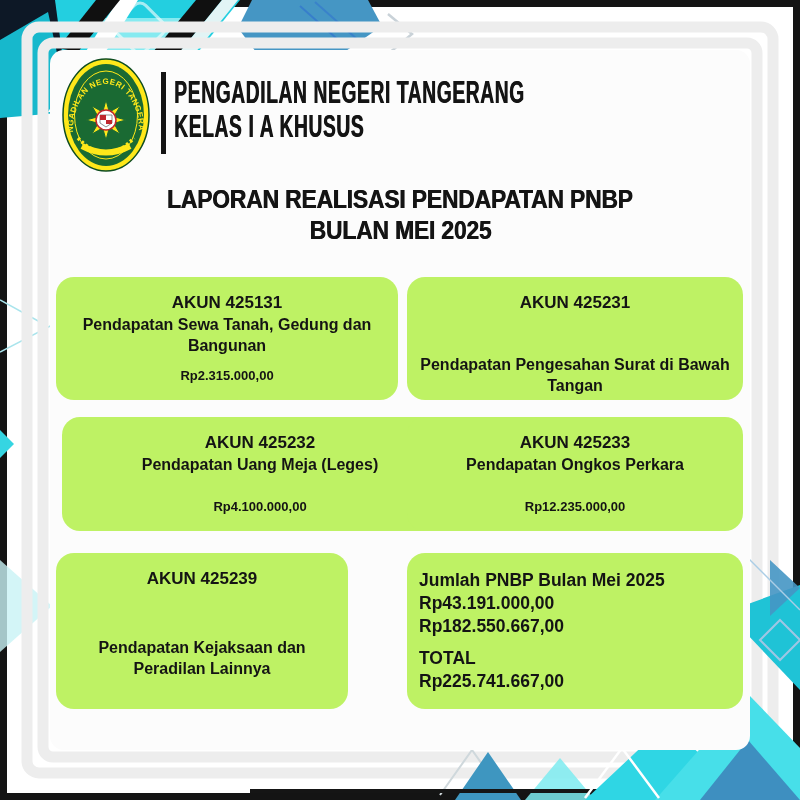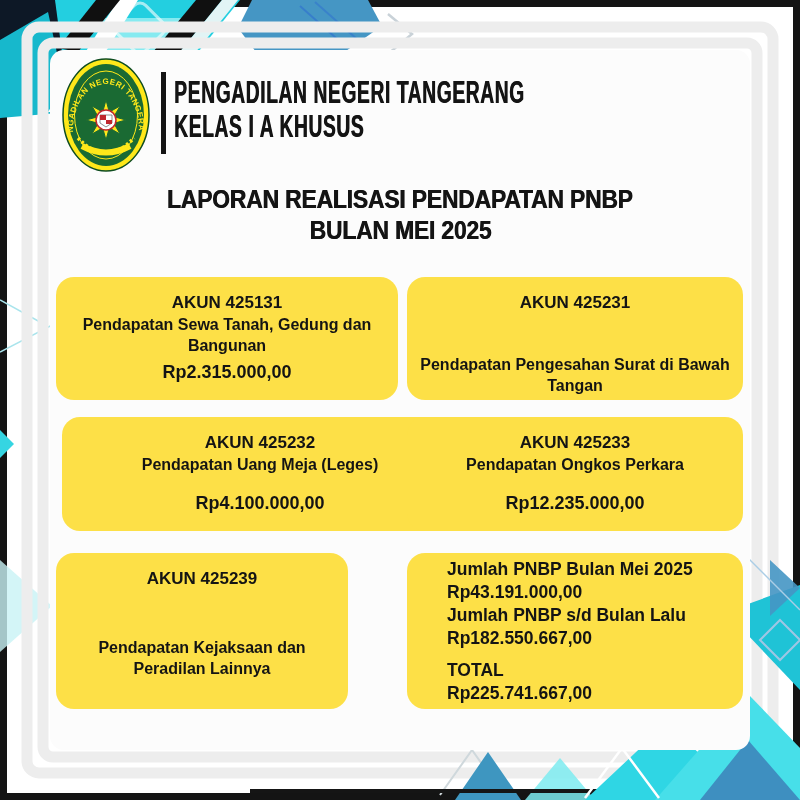--- a/index.html
+++ b/index.html
@@ -20,37 +20,37 @@
     font-size:31px;line-height:34px;font-weight:bold;letter-spacing:1px;
     text-shadow:0.9px 0 currentColor;white-space:nowrap;
   }
   .title{position:absolute;left:0;right:0;top:134px;text-align:center;}
   .title .c{
     display:inline-block;transform:scaleX(0.88);transform-origin:50% 50%;
     font-size:26px;line-height:31px;font-weight:bold;letter-spacing:-0.2px;
     text-shadow:0.7px 0 currentColor;white-space:nowrap;
   }
   .box{
-    position:absolute;background:#fde047;border-radius:18px;
+    position:absolute;background:#bef264;border-radius:18px;
     display:flex;flex-direction:column;align-items:center;text-align:center;
     padding:15px 12px 17px;box-sizing:border-box;
   }
   .b1{left:6px;top:227px;width:342px;height:123px;}
   .b2{left:357px;top:227px;width:336px;height:123px;gap:40px;}
   .b3{left:12px;top:367px;width:396px;height:114px;}
   .b4{left:357px;top:367px;width:336px;height:114px;}
   .b5{left:6px;top:503px;width:292px;height:156px;gap:47px;}
   .b6{
     left:357px;top:503px;width:336px;height:156px;
     align-items:flex-start;text-align:left;justify-content:center;
-    padding:14px 10px 14px 40px;
+    padding:14px 10px 14px 12px;
   }
   .akun{font-weight:bold;font-size:17px;line-height:22px;}
   .desc{font-weight:bold;font-size:16px;line-height:21px;}
-  .amount{font-weight:bold;font-size:18px;margin-top:auto;}
+  .amount{font-weight:bold;font-size:13px;margin-top:auto;}
   .sline{font-weight:bold;font-size:17.5px;line-height:23px;}
   .total{margin-top:9px;text-align:right;}
 </style>
 </head>
 <body>
 
 <svg id="bg" viewBox="0 0 800 800" xmlns="http://www.w3.org/2000/svg">
 
   <rect x="0" y="0" width="800" height="800" fill="#ffffff"></rect>
 
@@ -155,19 +155,18 @@
   </div>
 
   <div class="box b5">
     <div class="akun">AKUN 425239</div>
     <div class="desc">Pendapatan Kejaksaan dan Peradilan Lainnya</div>
   </div>
 
   <div class="box b6">
     <div class="sline">Jumlah PNBP Bulan Mei 2025</div>
     <div class="sline">Rp43.191.000,00</div>
-    <div class="sline">Jumlah PNBP s/d Bulan Lalu</div>
     <div class="sline">Rp182.550.667,00</div>
     <div class="sline total">TOTAL</div>
     <div class="sline">Rp225.741.667,00</div>
   </div>
 
 </div>
 
 </body></html>

